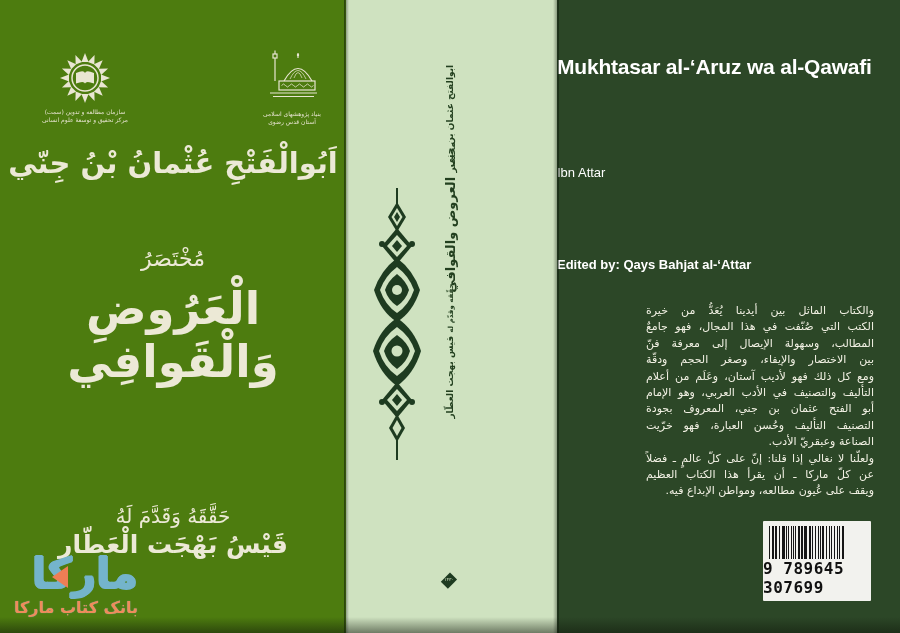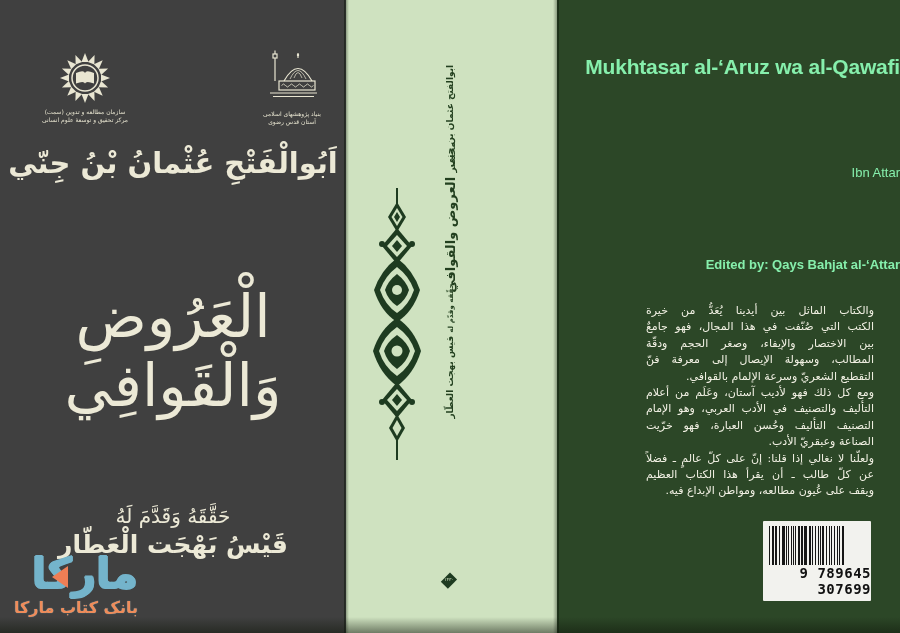--- a/index.html
+++ b/index.html
@@ -2,78 +2,78 @@
 <html lang="en"><head>
 <meta charset="utf-8">
 <style>
   html,body{margin:0;padding:0;background:#888;}
   .jacket{
     position:relative; width:900px; height:633px; overflow:hidden;
     font-family:"DejaVu Sans",sans-serif;
   }
   
   .panel{position:absolute;top:0;height:633px;}
-  .front-cover{left:0;width:346px;background:#404040;}
+  .front-cover{left:0;width:346px;background:#4d7c0f;}
   .spine{left:346px;width:211px;background:#cfe2c0;}
   .back-cover{left:557px;width:343px;background:#2c4727;}
   .fold-left{position:absolute;left:344px;top:0;width:5px;height:633px;
     background:linear-gradient(90deg,rgba(10,20,8,.55),rgba(10,20,8,0));}
   .fold-right{position:absolute;left:553px;top:0;width:6px;height:633px;
     background:linear-gradient(90deg,rgba(10,20,8,0),rgba(10,20,8,.5));}
   .bottom-shade{position:absolute;left:0;bottom:0;width:900px;height:16px;
     background:linear-gradient(180deg,rgba(15,22,10,0),rgba(15,22,10,.5));}
 
   
   .cream{color:#ece9d6;}
   .logo-block{position:absolute;text-align:center;}
   .logo-samt{left:30px;top:52px;width:110px;}
   .logo-mosque{left:248px;top:50px;width:88px;}
   .logo-caption{font-size:6px;line-height:8px;color:#e6e3cf;direction:rtl;white-space:nowrap;}
   .fc-text{position:absolute;left:0;width:346px;text-align:center;direction:rtl;}
   .fc-author{top:146px;font-size:29px;font-weight:bold;}
   .fc-title-small{top:246px;font-size:22px;}
-  .fc-title-main{top:282px;font-size:59px;font-weight:normal;letter-spacing:1px;}
+  .fc-title-main{top:282px;font-size:45px;font-weight:bold;letter-spacing:1px;}
   .fc-editor-intro{top:504px;font-size:20px;}
   .fc-editor-name{top:530px;font-size:25px;font-weight:bold;padding-right:40px;}
 
   
   .vwrap{position:absolute;width:0;height:0;display:flex;align-items:center;justify-content:center;}
   .vrot{transform:rotate(-90deg);white-space:nowrap;direction:rtl;color:#23401f;text-align:center;}
   .spine-author .vrot{font-size:9px;font-weight:bold;}
   .spine-title .vrot{font-size:13px;font-weight:bold;}
   .spine-title .t-small{font-size:9px;font-weight:bold;}
   .spine-editor .vrot{font-size:9px;font-weight:bold;}
   .spine-editor .t-small{font-size:7px;}
   .spine-ornament{position:absolute;left:22px;top:188px;}
   .stamp-wrap{position:absolute;left:103px;top:580px;}
   .stamp{width:13px;height:13px;background:#1e3b20;transform:rotate(45deg);
      display:flex;align-items:center;justify-content:center;}
   .stamp span{transform:rotate(-45deg);font-size:4.5px;color:#d9e6c8;line-height:1;}
 
   
-  .bc-text{position:absolute;left:0;width:343px;text-align:right;color:#86efac;}
+  .bc-text{position:absolute;left:0;width:343px;text-align:left;color:#ffffff;}
   .bc-title{top:55px;font-family:"Liberation Sans","DejaVu Sans",sans-serif;
     font-size:21px;font-weight:bold;letter-spacing:-.2px;}
   .bc-author{top:165px;font-family:"Liberation Sans","DejaVu Sans",sans-serif;font-size:13px;}
   .bc-edited{top:257px;font-family:"Liberation Sans","DejaVu Sans",sans-serif;
     font-size:13px;font-weight:bold;}
   .bc-paragraph{position:absolute;left:41px;top:303px;width:276px;direction:rtl;color:#f2f1e4;}
   .pline{font-size:11px;line-height:16.4px;text-align:justify;text-align-last:justify;white-space:nowrap;margin-left:48px;}
   .pline.rag{text-align-last:right;}
 
   .isbn-block{position:absolute;right:141px;top:569px;direction:rtl;color:#fff;
     font-size:10.5px;font-weight:bold;line-height:14px;text-align:left;white-space:nowrap;}
   .price-line{display:flex;flex-direction:row;gap:3px;align-items:center;justify-content:flex-start;}
   .price-badge{background:#f5f4ee;color:#1c3a1e;padding:0 3px;border-radius:1px;font-size:10px;line-height:12px;}
   .barcode-box{position:absolute;left:206px;top:521px;width:108px;height:80px;background:#f2f2ee;
     border-radius:1px;}
   .barcode-bars{position:absolute;left:6px;top:5px;width:96px;height:56px;display:flex;align-items:stretch;}
   .barcode-bars div{background:#161616;}
-  .barcode-digits{position:absolute;left:0;bottom:4px;width:100%;text-align:right;
-    font-family:"DejaVu Sans Mono",monospace;font-size:14px;font-weight:bold;color:#111;
+  .barcode-digits{position:absolute;left:0;bottom:4px;width:100%;text-align:left;
+    font-family:"DejaVu Sans Mono",monospace;font-size:16px;font-weight:bold;color:#111;
     letter-spacing:.5px;background:#f2f2ee;}
 
   
   .watermark{position:absolute;left:0;top:552px;z-index:5;}
   .wm-logo{position:relative;font-size:42px;font-weight:bold;color:#74b4cb;direction:rtl;
     line-height:44px;padding-left:6px;
     text-shadow:1px 0 0 #74b4cb,-1px 0 0 #74b4cb,0 1px 0 #74b4cb,0 -1px 0 #74b4cb;}
   .wm-tri{position:absolute;left:52px;top:14px;width:0;height:0;
     border-top:11px solid transparent;border-bottom:11px solid transparent;
     border-right:16px solid #ee7e55;}
@@ -129,20 +129,21 @@
           <path d="M18.5 35.5 q2 -3 4 0 t4 0 t4 0 t4 0 t4 0 t4 0 t4 0 t4 0" stroke-width=".8"></path>
           <line x1="7" y1="43" x2="54" y2="43"></line>
           <line x1="10" y1="46.5" x2="51" y2="46.5"></line>
         </g>
       </svg>
       <div class="logo-caption">بنیاد پژوهشهای اسلامی</div>
       <div class="logo-caption">آستان قدس رضوی</div>
     </div>
 
     <div class="fc-text fc-author cream">اَبُوالْفَتْحِ عُثْمانُ بْنُ جِنّي</div>
+    <div class="fc-text fc-title-small cream">مُخْتَصَرُ</div>
     <div class="fc-text fc-title-main cream">الْعَرُوضِ وَالْقَوافِي</div>
     <div class="fc-text fc-editor-intro cream">حَقَّقَهُ وَقَدَّمَ لَهُ</div>
     <div class="fc-text fc-editor-name cream">قَيْسُ بَهْجَت الْعَطّار</div>
   </div>
 
   <div class="panel spine">
 
     <svg class="spine-ornament" width="58" height="272" viewBox="0 0 58 272">
       <g fill="#1e3b20">
         <rect x="28" y="0" width="2" height="16"></rect>
@@ -199,29 +200,29 @@
   </div>
 
   <div class="panel back-cover">
     <div class="bc-text bc-title">Mukhtasar al-‘Aruz wa al-Qawafi</div>
     <div class="bc-text bc-author">Ibn Attar</div>
     <div class="bc-text bc-edited">Edited by: Qays Bahjat al-‘Attar</div>
 
     <div class="bc-paragraph">
         <div class="pline">والكتاب الماثل بين أيدينا يُعَدُّ من خيرة</div>
         <div class="pline">الكتب التي صُنّفت في هذا المجال، فهو جامعٌ</div>
+        <div class="pline">المطالب، وسهولة الإيصال إلى معرفة فنّ</div>
         <div class="pline">بين الاختصار والإيفاء، وصغر الحجم ودقّة</div>
-        <div class="pline">المطالب، وسهولة الإيصال إلى معرفة فنّ</div>
-        <div class="pline rag">التقطيع الشعريّ وسرعة الإلمام بالقوافي.</div>
         <div class="pline">ومع كل ذلك فهو لأديب آستان، وعَلَم من أعلام</div>
         <div class="pline">التأليف والتصنيف في الأدب العربي، وهو الإمام</div>
+        <div class="pline">أبو الفتح عثمان بن جني، المعروف بجودة</div>
         <div class="pline">التصنيف التأليف وحُسن العبارة، فهو خرّيت</div>
         <div class="pline rag">الصناعة وعبقريّ الأدب.</div>
         <div class="pline">ولعلّنا لا نغالي إذا قلنا: إنّ على كلّ عالمٍ ـ فضلاً</div>
-        <div class="pline">عن كلّ طالب ـ أن يقرأ هذا الكتاب العظيم</div>
+        <div class="pline">عن كلّ مارکا ـ أن يقرأ هذا الكتاب العظيم</div>
         <div class="pline rag">ويقف على عُيون مطالعه، ومواطن الإبداع فيه.</div>
       </div>
 
 
     <div class="barcode-box">
       <div class="barcode-bars">
           <div style="width: 1px; margin-right: 2px;"></div>
           <div style="width: 2px; margin-right: 1px;"></div>
           <div style="width: 2px; margin-right: 2px;"></div>
           <div style="width: 1px; margin-right: 2px;"></div>

